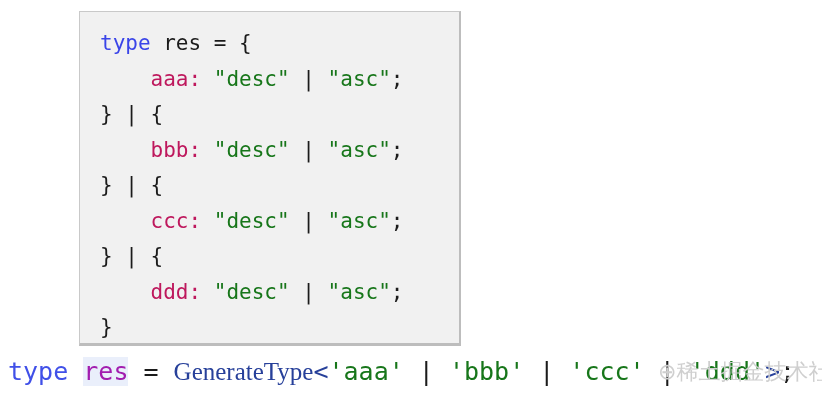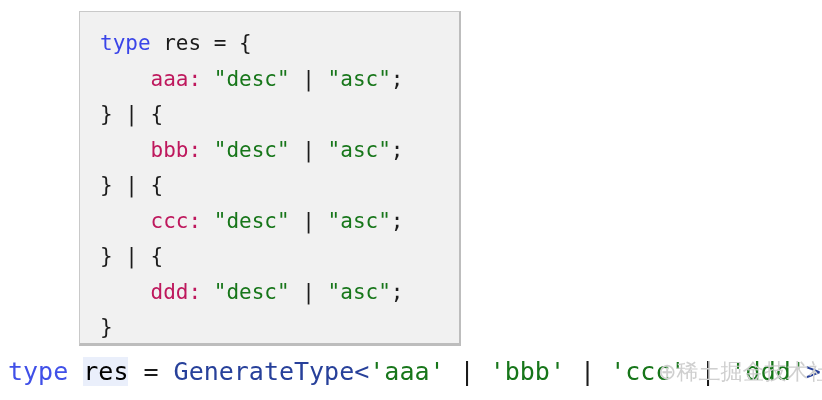--- a/index.html
+++ b/index.html
@@ -54,24 +54,24 @@
     width: 814px;
     height: 40px;
     font-size: 25px;
     line-height: 40px;
     white-space: pre;
     color: #1b1b1b;
   }
   #bottom-line .kw2 { color: #4050e8; }
   #bottom-line .sel {
     background: #eaeffb;
-    color: #000000;
+    color: #a21caf;
     margin-top: 15px;
   }
-  #bottom-line .gen { color: #27409a; }
+  #bottom-line .gen { color: #27409a; font-family: Liberation Serif, serif; }
   #bottom-line .angle { color: #27409a; }
   #bottom-line .q { color: #17761a; margin-top: 48px; }
   #bottom-line .bar { color: #1b1b1b; }
 
   
   #watermark {
     position: absolute;
     left: 658px;
     top: 357px;
     font-family: "DejaVu Sans", "Liberation Sans", sans-serif;

